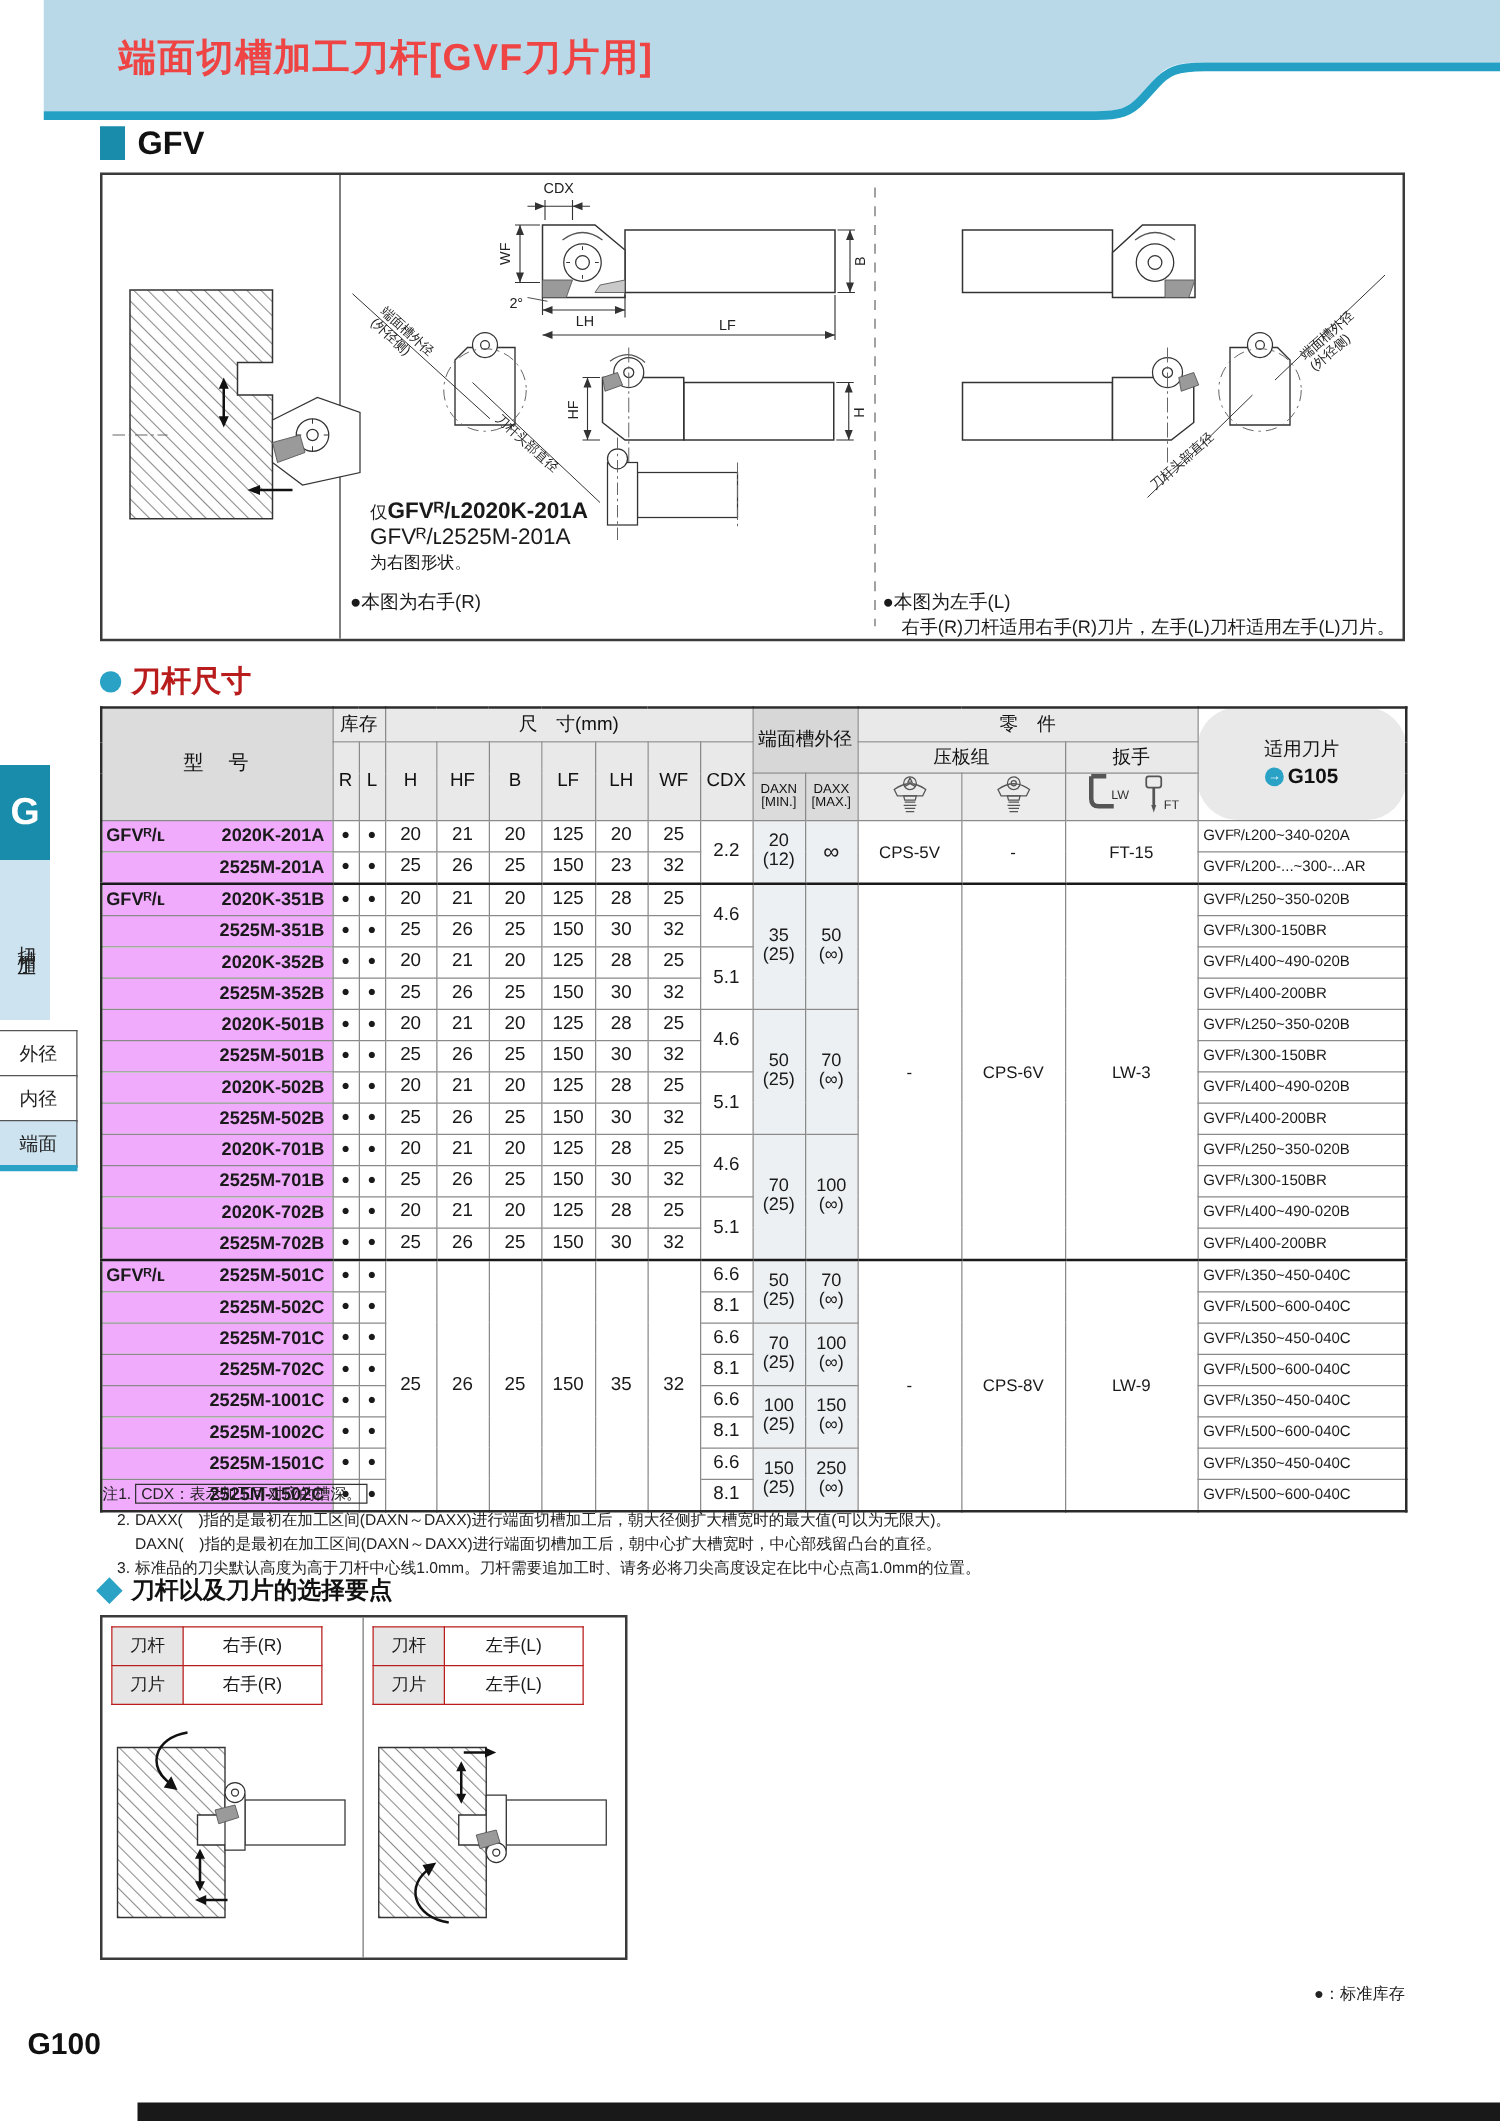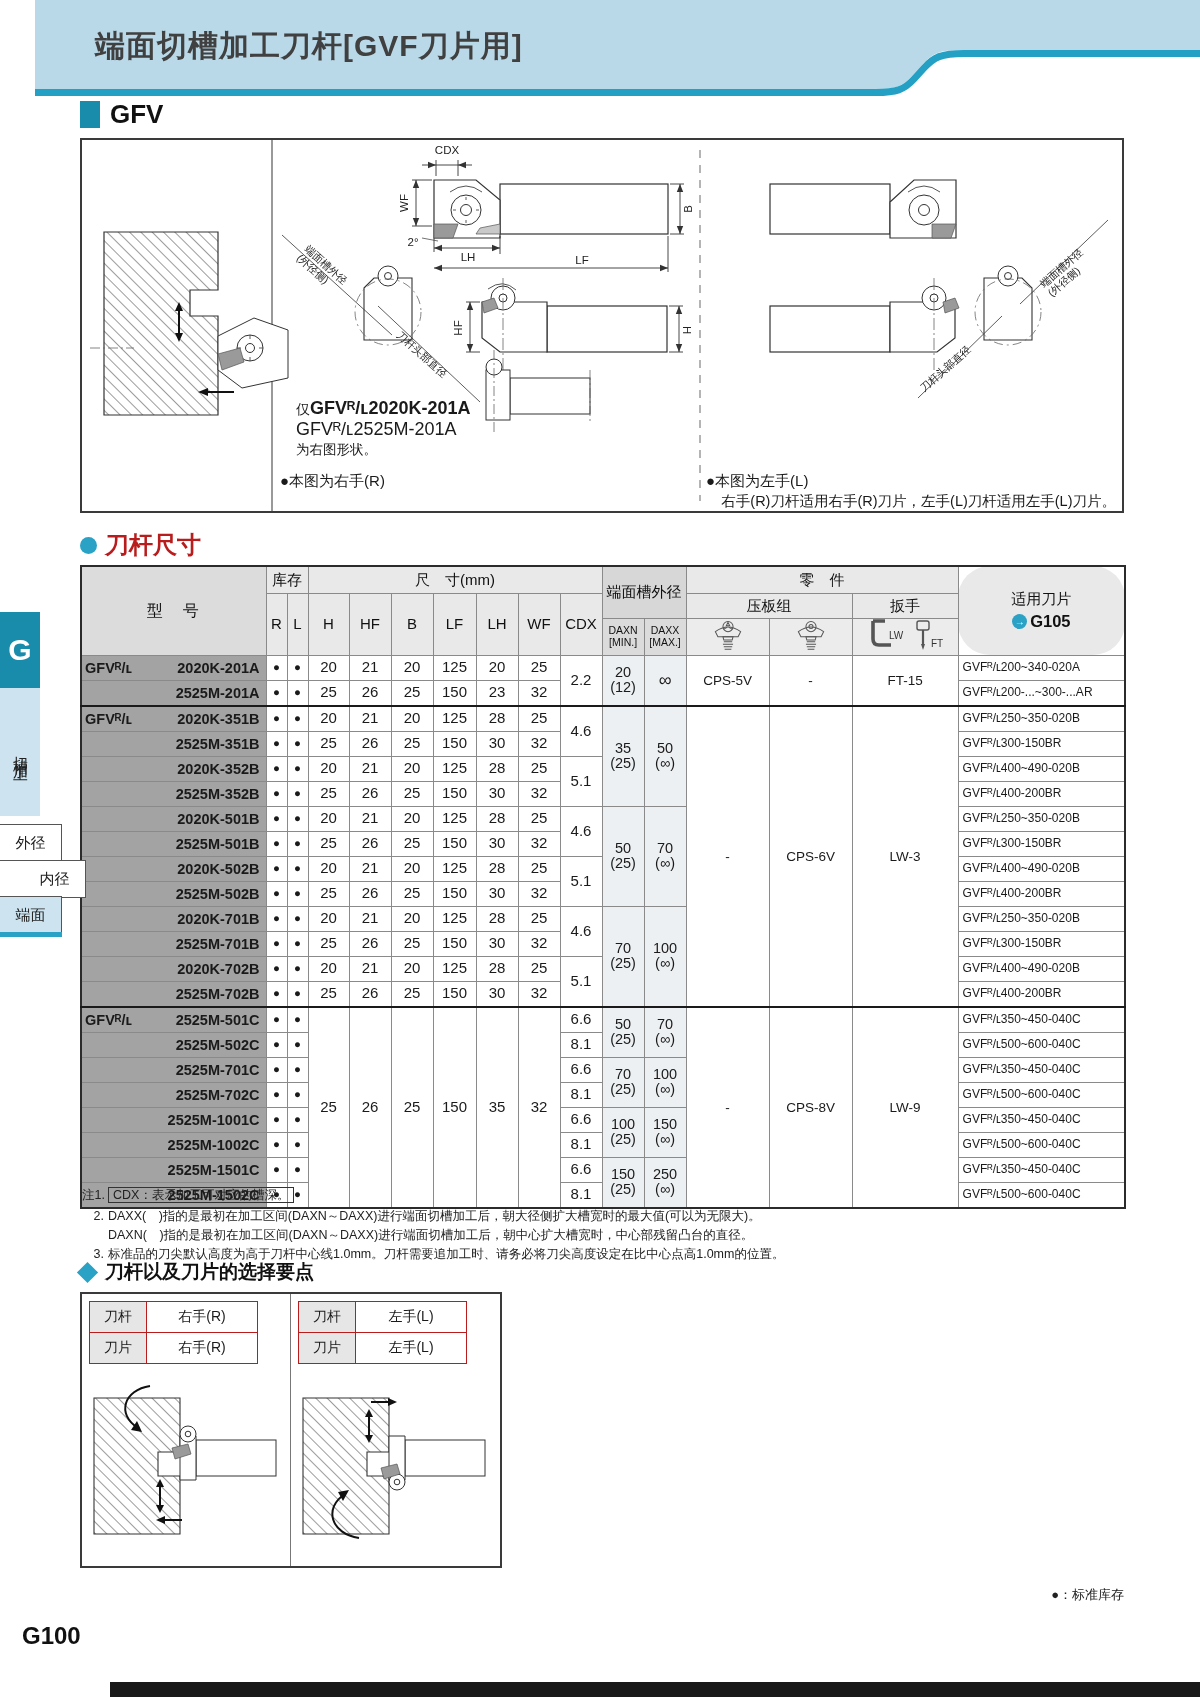--- a/index.html
+++ b/index.html
@@ -1,21 +1,21 @@
 <!DOCTYPE html>
 <html><head>
 <meta charset="utf-8">
 <style>
   html,body{margin:0;padding:0;background:#fff;}
   #page{position:relative;width:1200px;height:1697px;background:#fff;overflow:hidden;
         font-family:"Liberation Sans","DejaVu Sans",sans-serif;color:#1a1a1a;}
 
   
   .banner{position:absolute;left:0;top:0;}
-  .page-title{position:absolute;left:95px;top:26px;font-size:30px;font-weight:700;color:#404040;letter-spacing:1px;}
+  .page-title{position:absolute;left:95px;top:26px;font-size:30px;font-weight:700;color:#ef4444;letter-spacing:1px;}
   .gfv-head{position:absolute;left:80px;top:99px;display:flex;align-items:center;}
   .gfv-sq{width:20px;height:27px;background:#1a8cab;}
   .gfv-txt{font-size:26px;font-weight:700;margin-left:10px;color:#111;}
 
   
   .dbox{position:absolute;left:80px;top:138px;width:1040px;height:371px;border:2px solid #3a3a3a;background:#fff;}
   .ann{font-size:10.5px;fill:#222;}
   .dimtxt{font-size:11.5px;fill:#222;}
   .only-note{position:absolute;left:214px;top:258px;line-height:1.18;}
   .only-note .l1{font-size:18px;font-weight:700;}
@@ -46,21 +46,21 @@
   .spec th.hd-model{background:#dcdcdc;font-size:16px;letter-spacing:2px;}
   .spec th.hd-g{background:#d7d7d7;}
   .spec th.hd-dax{background:#dbdbdb;font-size:10.5px;line-height:1.1;}
   .spec th.hd-icon{background:#ececec;}
   .spec th.hd-ins{background:#e9e9e9;font-size:15px;border-radius:32px;}
   .gref{margin-top:4px;font-size:16px;}
   .gref b{font-size:16.5px;}
   .garr{display:inline-block;width:15px;height:15px;border-radius:50%;background:#29a2c6;color:#fff;
         font-size:10px;line-height:15px;text-align:center;vertical-align:2px;margin-right:3px;}
   .spec td{height:24px;background:#fff;}
-  .spec td.mdl{background:#a3a3a3;font-weight:700;text-align:right;padding-right:6px;font-size:14.5px;}
+  .spec td.mdl{background:#f0abfc;font-weight:700;text-align:right;padding-right:6px;font-size:14.5px;}
   .spec td.mdl .pre{float:left;padding-left:3px;}
   .spec td.dot{font-size:11.5px;}
   .spec td.shade{background:#edf0f2;font-size:14.5px;line-height:1.08;}
   .spec td.inf{font-size:18px;}
   .spec td.prt{font-size:13.5px;}
   .spec td.ins{text-align:left;font-size:12px;padding-left:4px;}
   .spec tr.sep-thick td{border-top:2px solid #1a1a1a;}
 
   
   .notes{position:absolute;left:82px;top:1186px;width:1042px;font-size:12.5px;line-height:19px;color:#222;}
@@ -680,21 +680,21 @@
         <path d="M104,26 l-9,-4 v8 z" fill="#111"></path>
       </svg>
     </div>
   </div>
 
   <div class="g-tab">G</div>
   <div class="g-group">
       <span>切槽加工</span>
     </div>
   <div class="side-item" style="top:824px;">外径</div>
-  <div class="side-item" style="top:860px;padding-left:24px;">内径</div>
+  <div class="side-item" style="top:860px;">内径</div>
   <div class="side-item active" style="top:896px;">端面</div>
   <div class="side-accent"></div>
 
   <div class="stock-legend">●：标准库存</div>
   <div class="page-code">G100</div>
   <div class="bottom-bar"></div>
 
 </div>
 
 </body></html>

